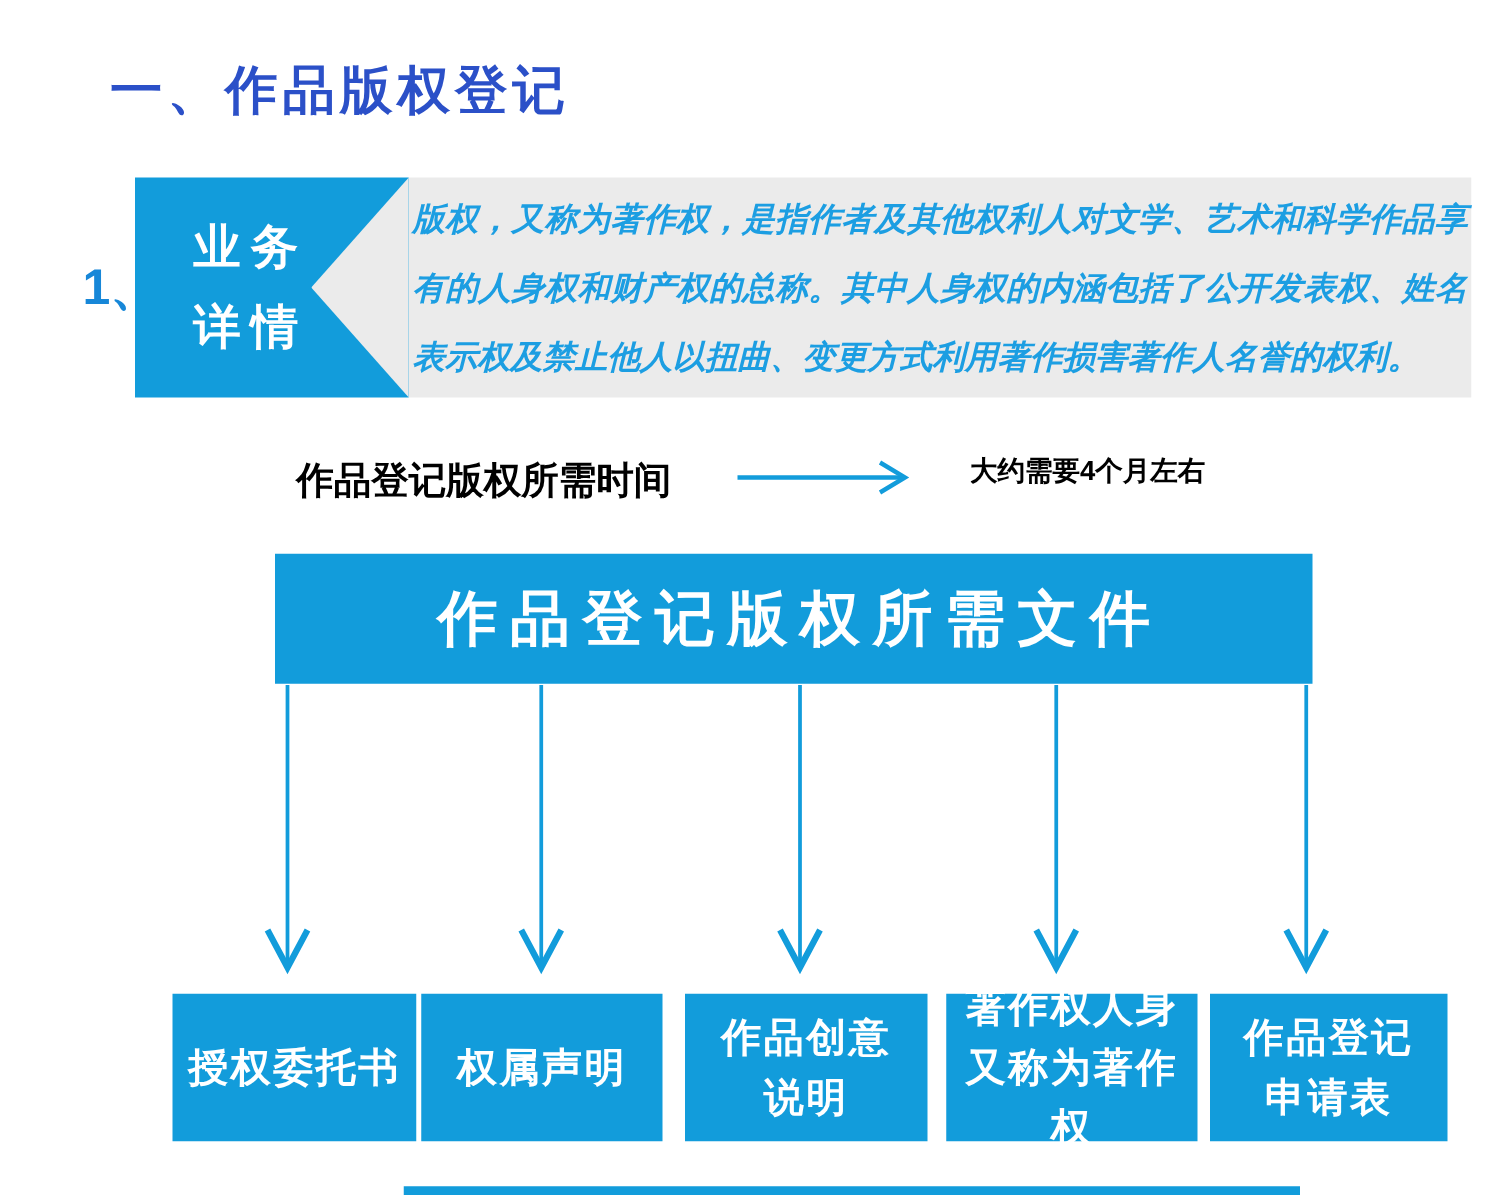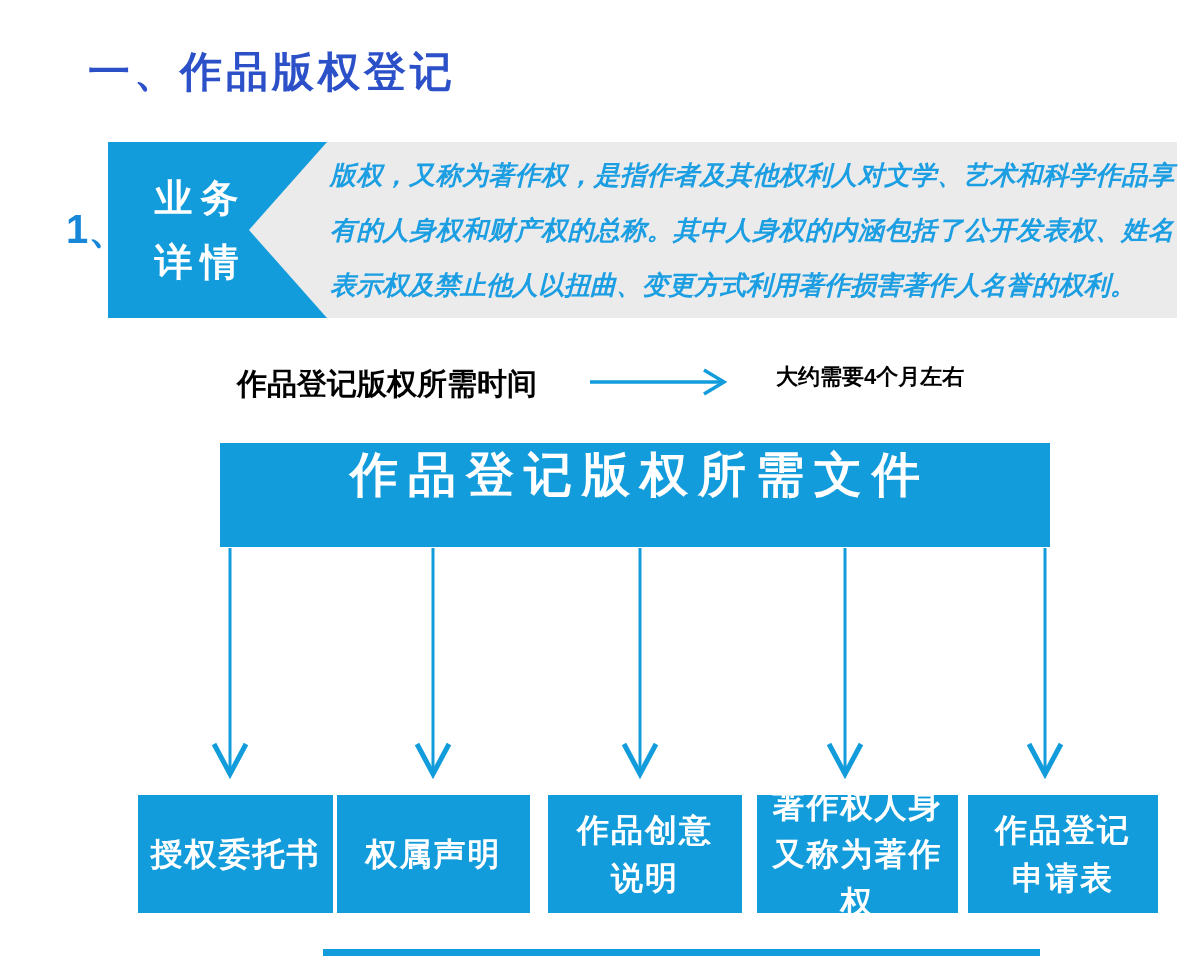--- a/index.html
+++ b/index.html
@@ -68,21 +68,21 @@
   .right-arrow{position:absolute;left:548px;top:367px;color:var(--accent,#129CDB);}
   .time-value{
     position:absolute;left:736px;top:362px;
     font-size:22px;font-weight:bold;color:var(--ink,#000);white-space:nowrap;
   }
 
   
   .documents-banner{
     position:absolute;left:180px;top:443px;width:830px;height:104px;
     background:var(--accent,#129CDB);
-    display:flex;justify-content:center;
+    display:flex;align-items:center;justify-content:center;
   }
   .documents-banner-label{
     color:#fff;font-size:48px;font-weight:bold;letter-spacing:10px;
     white-space:nowrap;text-indent:10px;
   }
 
   
   .down-arrow{position:absolute;top:548px;color:var(--accent,#129CDB);}
   .down-arrow.a1{left:168px;}
   .down-arrow.a2{left:371px;}

